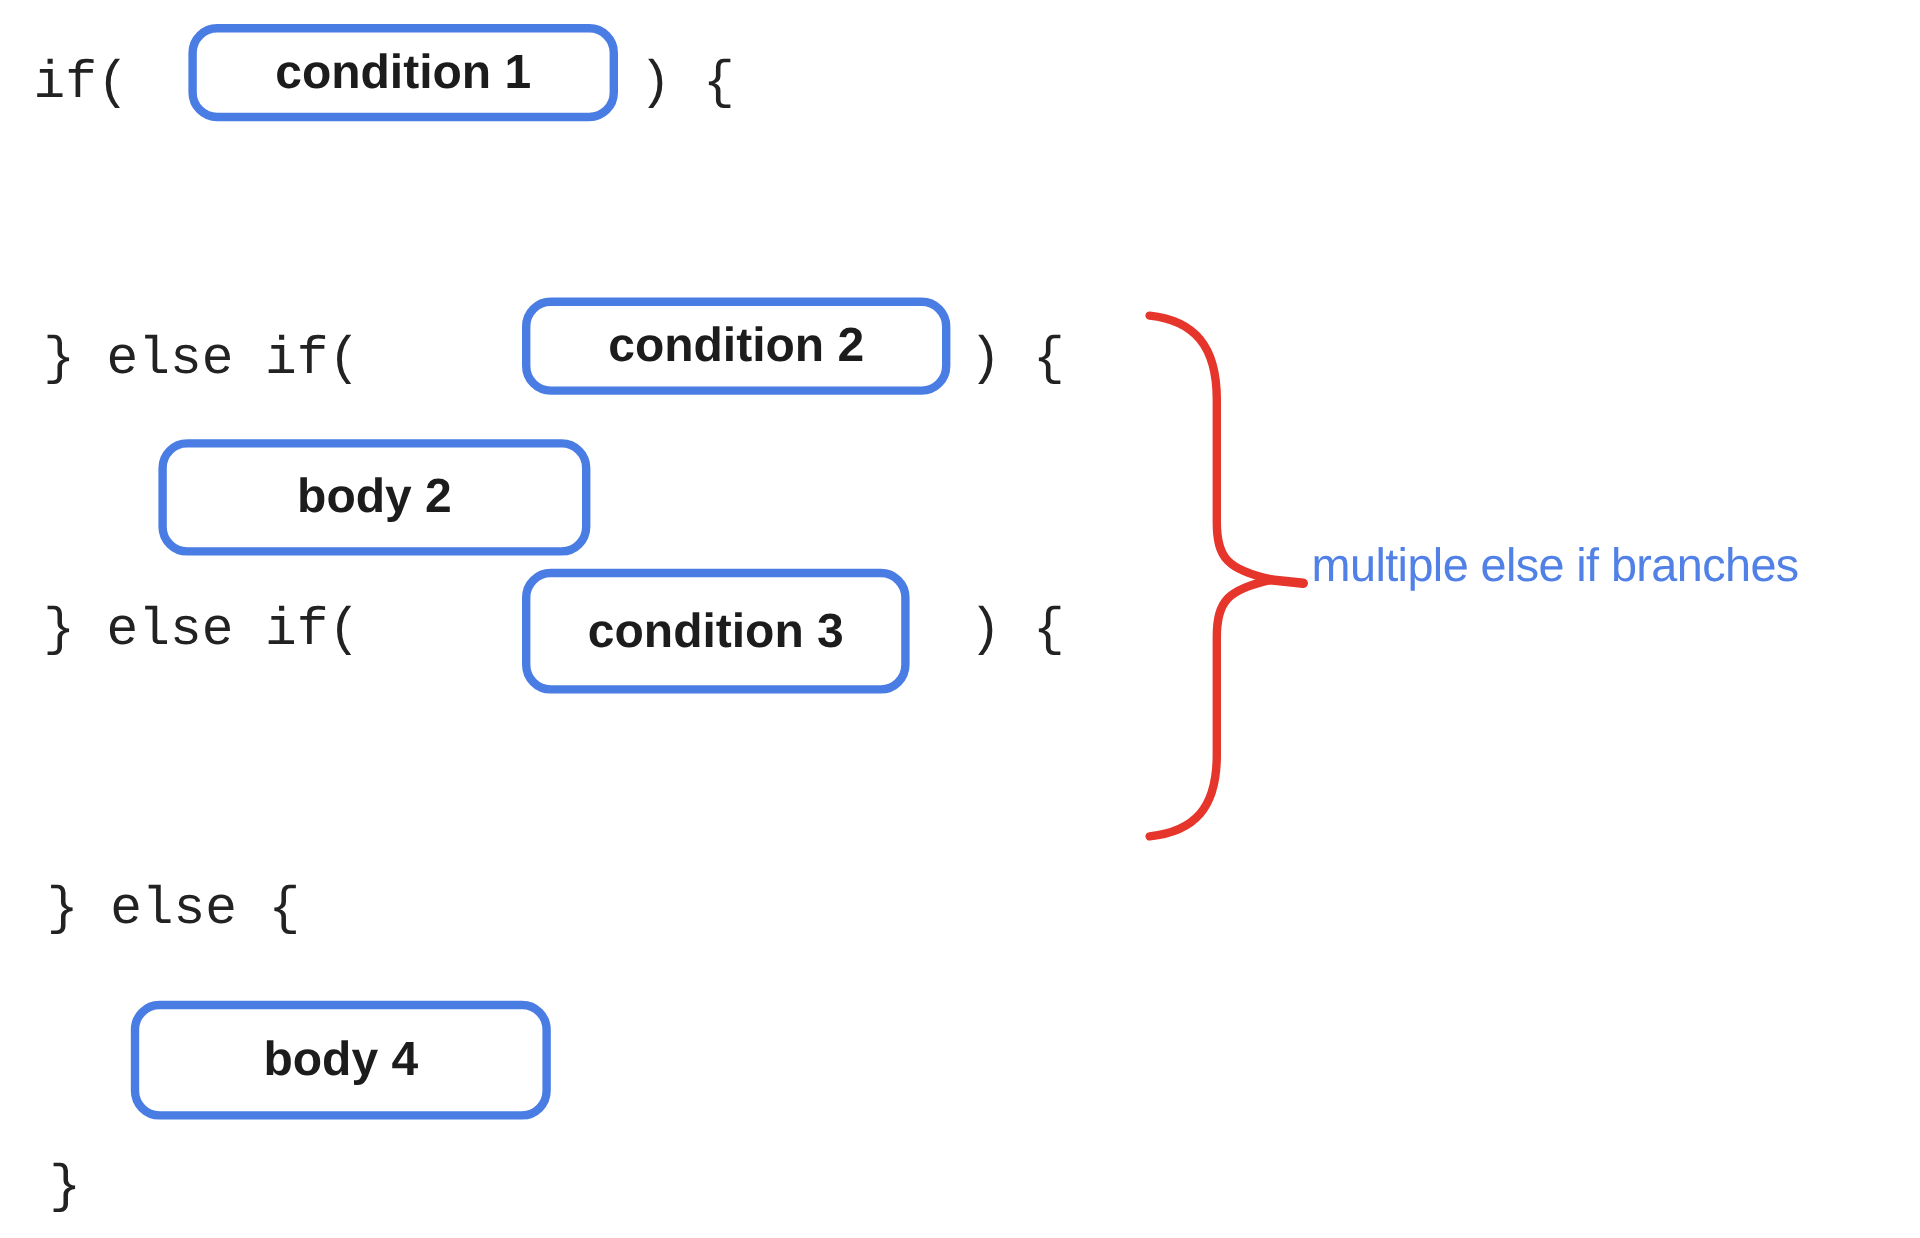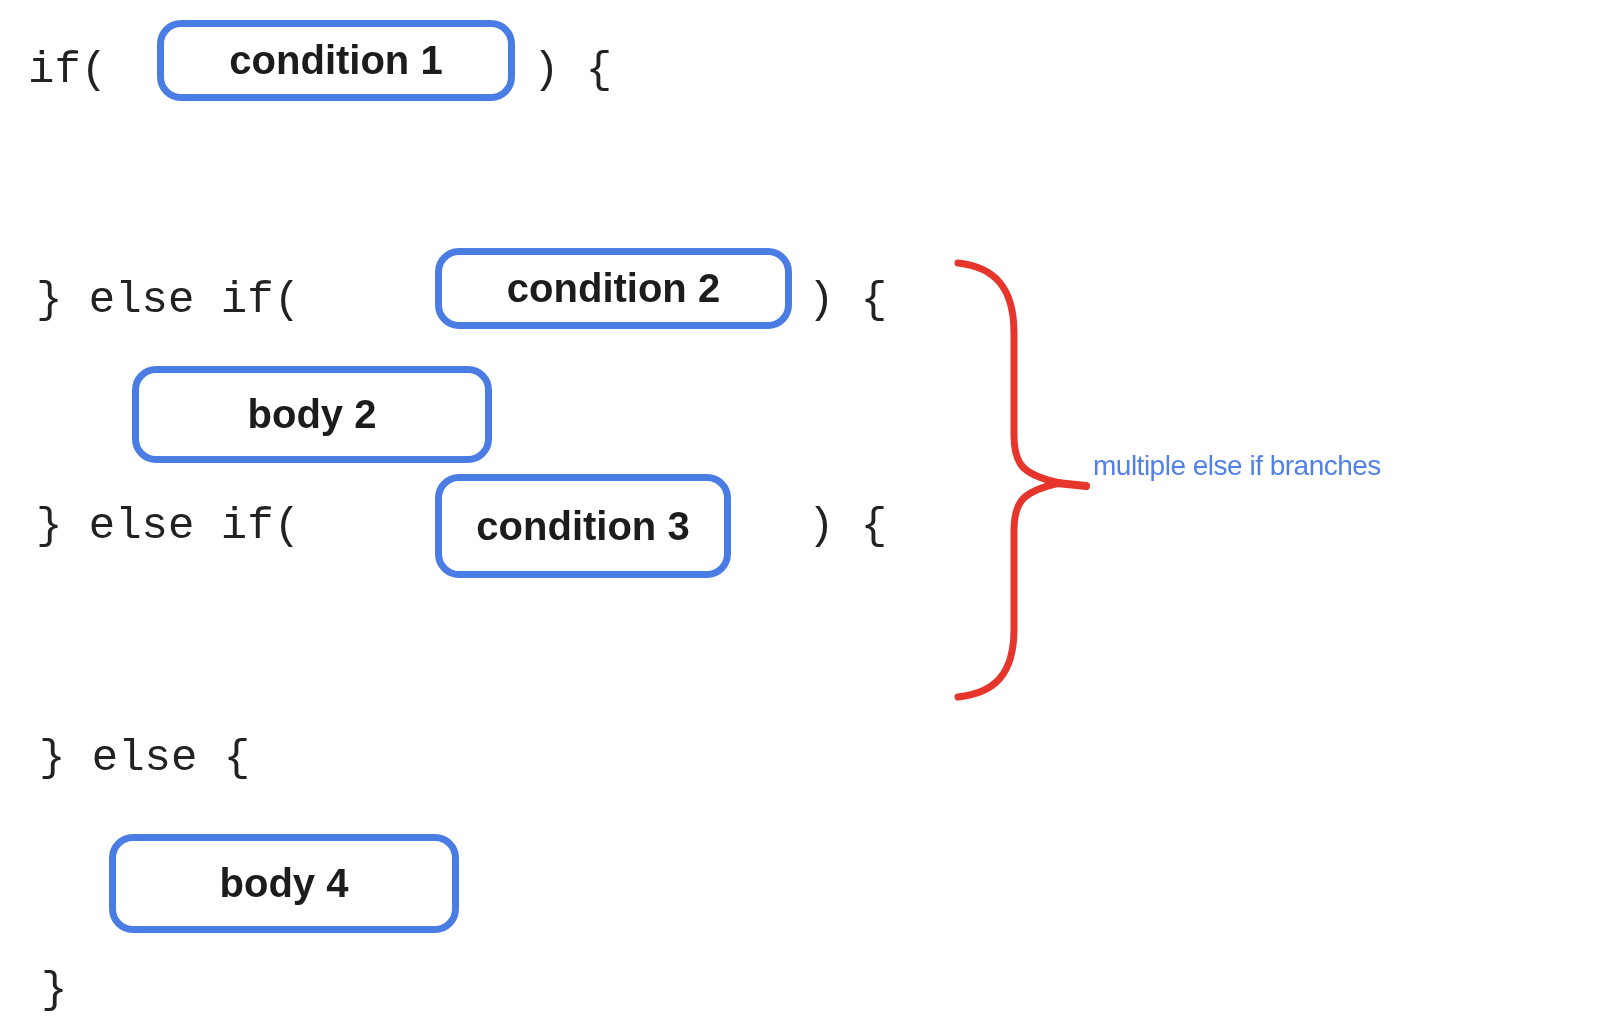--- a/index.html
+++ b/index.html
@@ -54,21 +54,21 @@
     left: 945px;
     top: 255px;
     width: 170px;
     height: 455px;
     color: var(--brace);
   }
   .annotation {
     position: absolute;
     left: 1093px;
     top: 450px;
-    font-size: 28px;
+    font-size: 39px;
     font-weight: 400;
     letter-spacing: -0.5px;
     color: var(--annotation-text);
     white-space: pre;
   }
 </style>
 </head>
 <body>
 
 <div class="canvas">
@@ -84,21 +84,21 @@
   <div class="cbox" style="left:435px; top:248px; width:357px; height:81px;">
     <span>condition 2</span>
   </div>
   <span class="code" style="left:808px; top:248px; height:104px;">) {</span>
 
   <div class="cbox" style="left:104px; top:366px; width:360px; height:97px;margin-left:28px;">
     <span>body 2</span>
   </div>
 
   <span class="code" style="left:36px; top:474px; height:104px;">} else if(</span>
-  <div class="cbox" style="left:435px; top:474px; width:296px; height:104px;">
+  <div class="cbox" style="left:435px; top:474px; width:323px; height:104px;">
     <span>condition 3</span>
   </div>
   <span class="code" style="left:808px; top:474px; height:104px;">) {</span>
 
 
   <span class="code" style="left:39px; top:708px; height:100px;">} else {</span>
 
   <div class="cbox" style="left:109px; top:822px; width:350px; height:99px;margin-top:12px;">
     <span>body 4</span>
   </div>

